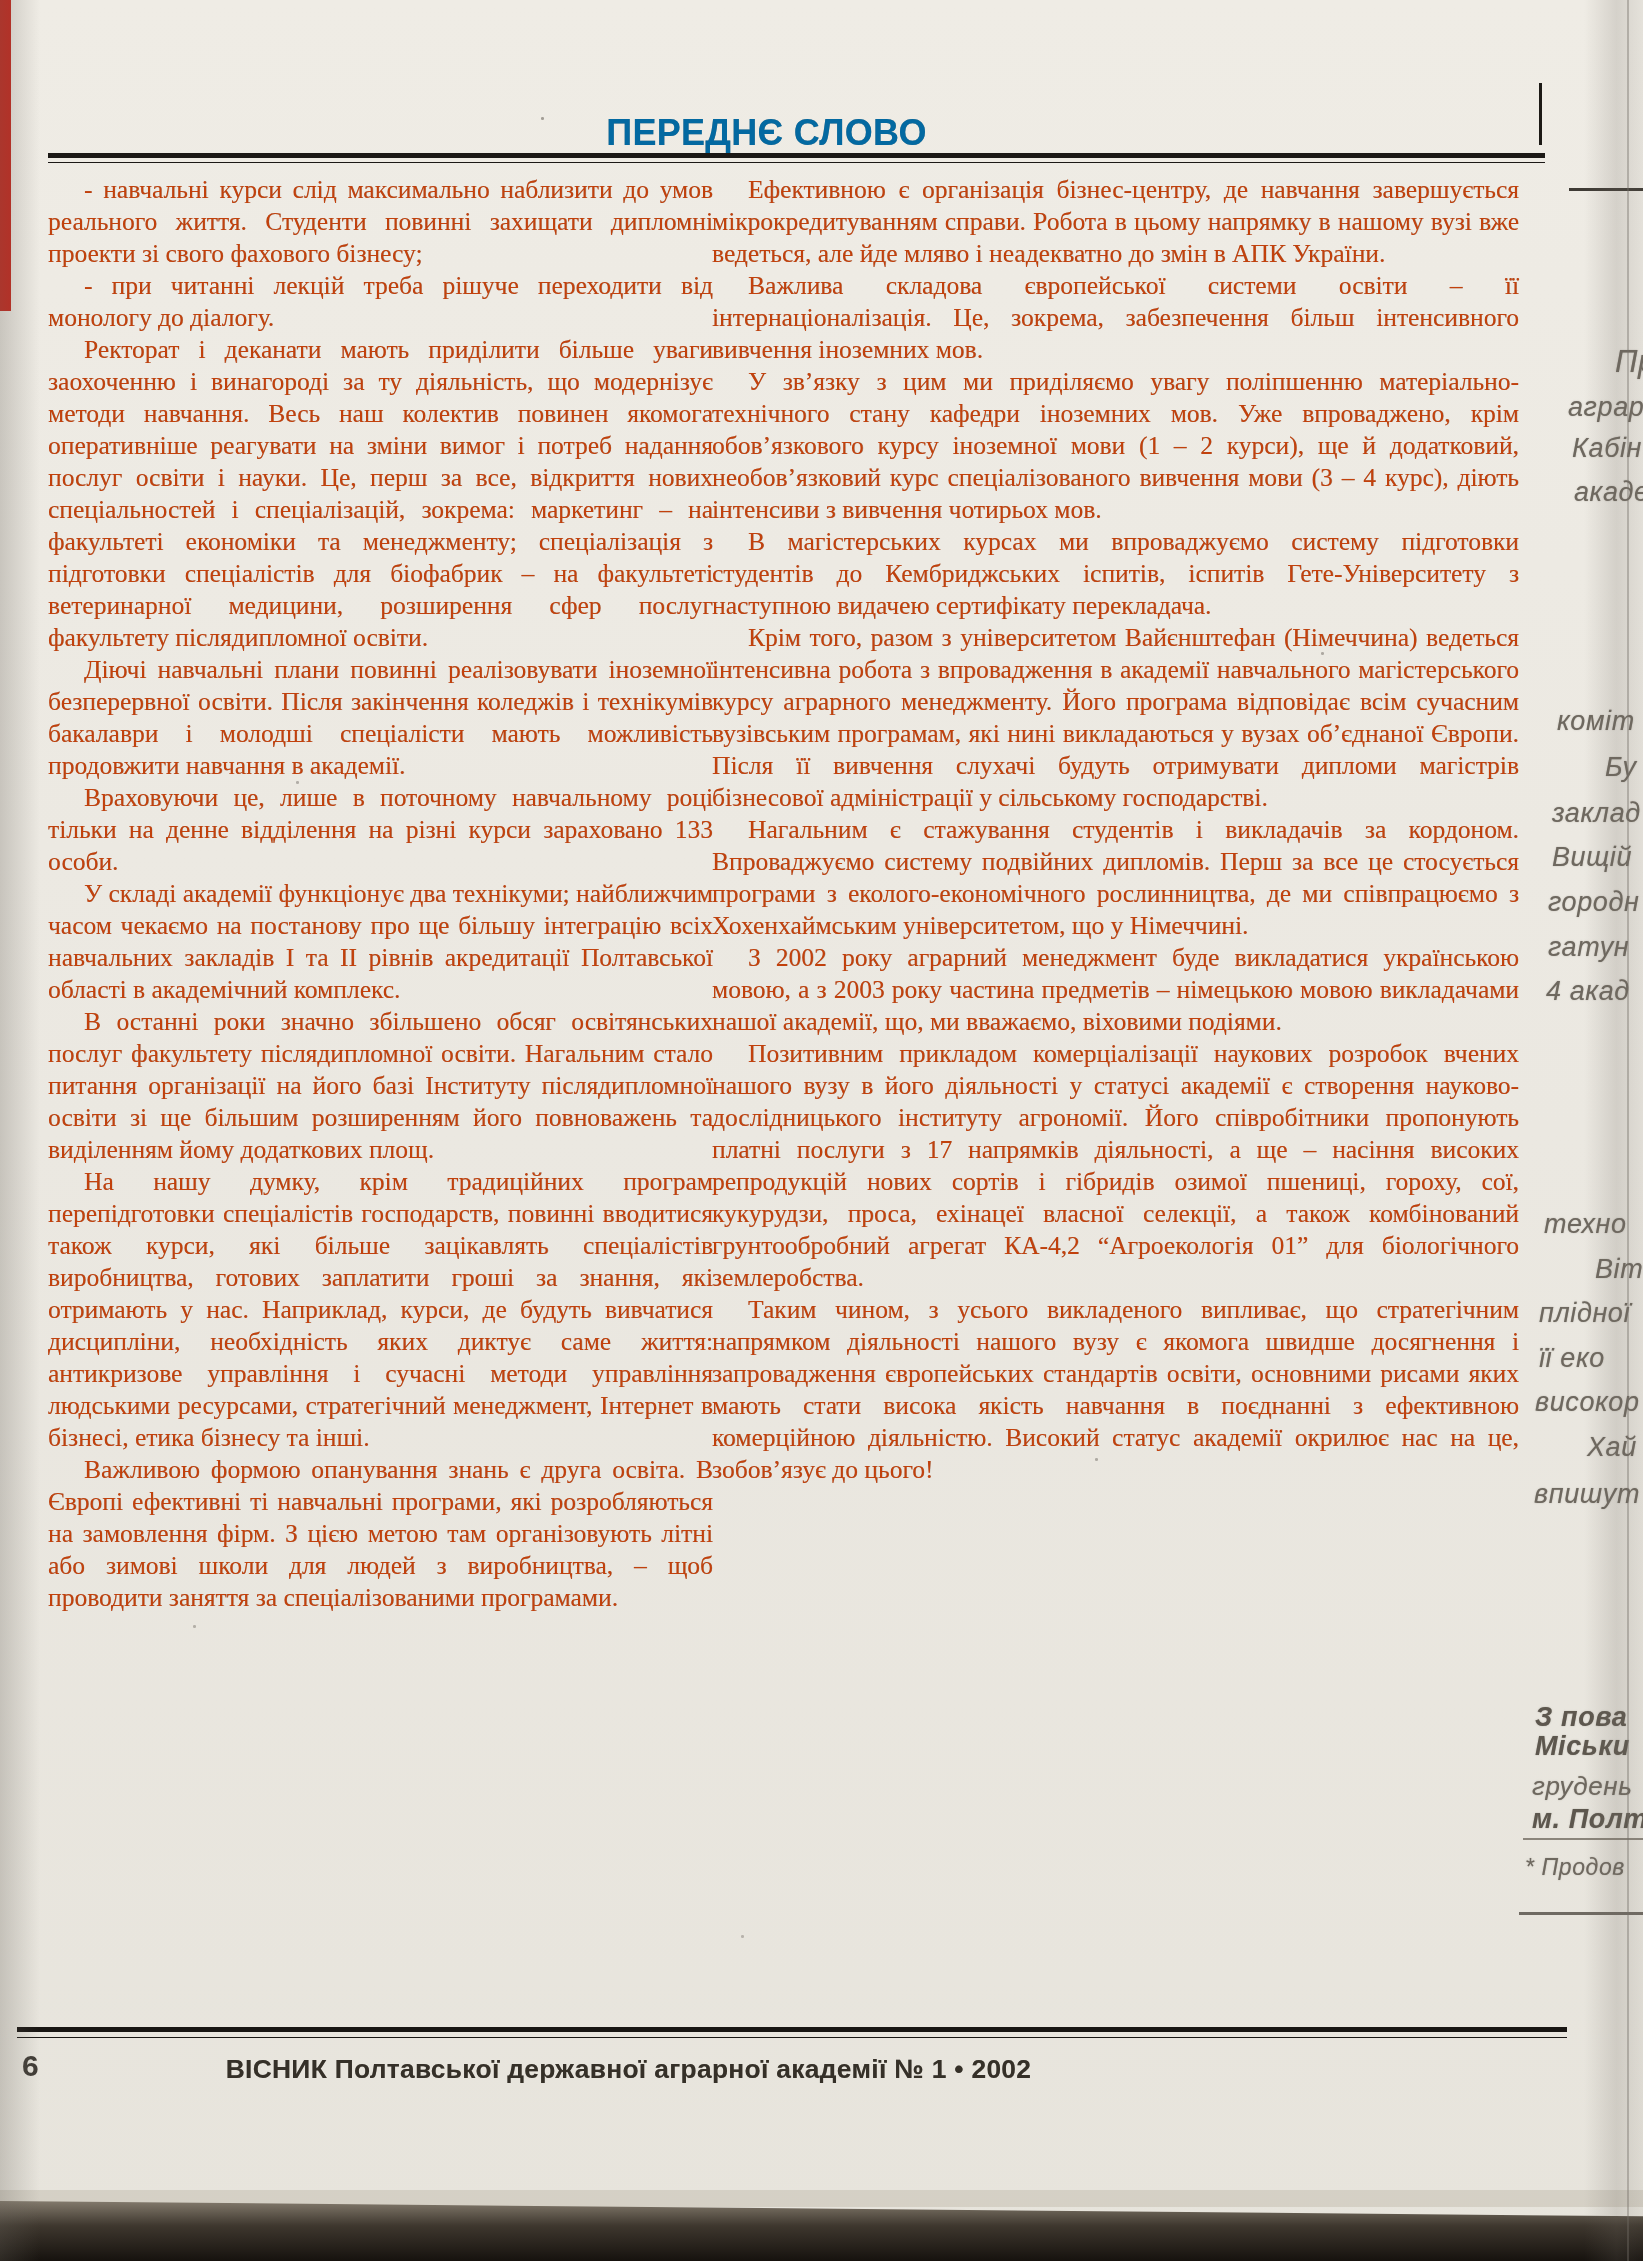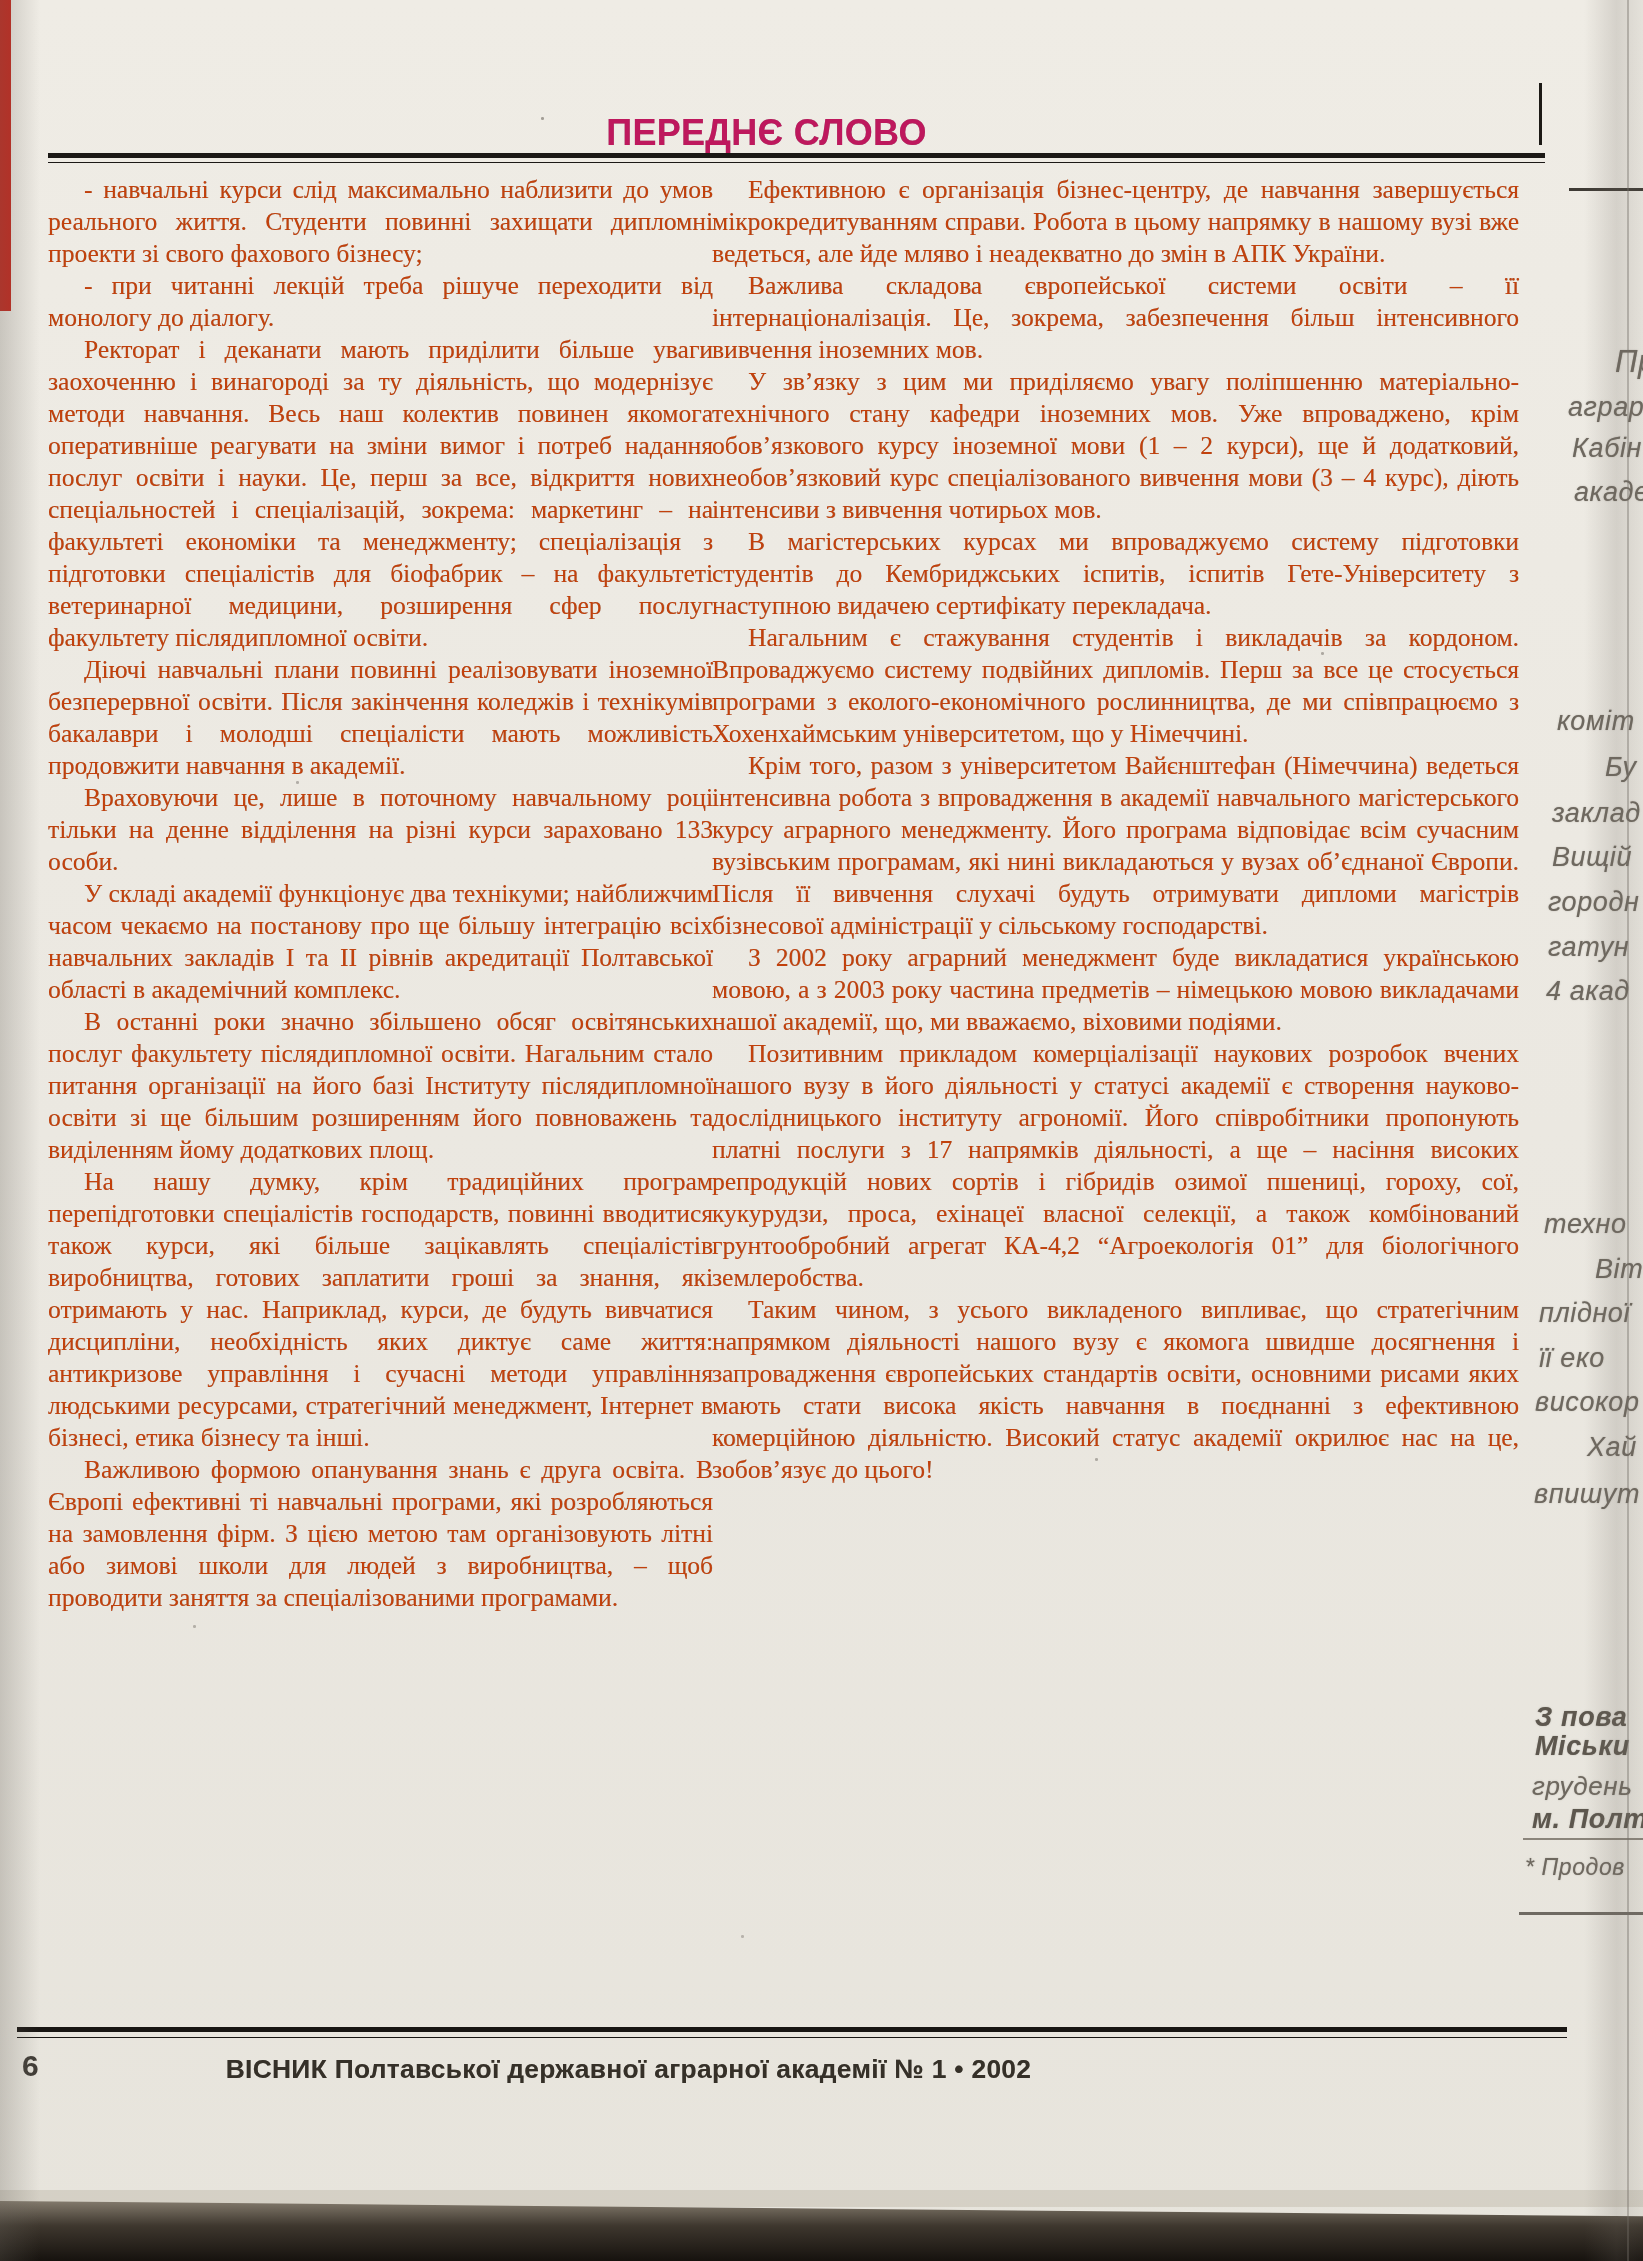--- a/index.html
+++ b/index.html
@@ -31,21 +31,21 @@
   .red-stripe {
     position: absolute; left: 0; top: 0; width: 11px; height: 311px;
     background: linear-gradient(to bottom, #d32a1e, #b320163 70%, #a81d15);
     background-color: #c4251b;
   }
   .title {
     position: absolute; left: 48px; top: 112px; width: 1437px; margin: 0;
     text-align: center;
     font-family: "Liberation Sans", sans-serif;
     font-weight: bold; font-size: 36px; letter-spacing: 0.3px;
-    color: #be185d;
+    color: #0369a1;
     text-shadow: 0 0 0.6px rgba(36,32,28,0.4);
   }
   .header-rule {
     position: absolute; left: 48px; top: 153px; width: 1497px; height: 3.9px;
     border-top: 5.2px solid #1c1916; border-bottom: 1.9px solid #1c1916;
   }
   .next-rule {
     position: absolute; left: 1569px; top: 188px; width: 75px; height: 0;
     border-top: 3.2px solid #3f3b35;
   }
@@ -135,22 +135,22 @@
     <p>У складі академії функціонує два технікуми; найближчим часом чекаємо на постанову про ще більшу інтеграцію всіх навчальних закладів І та ІІ рівнів акредитації Полтавської області в академічний комплекс.</p>
     <p>В останні роки значно збільшено обсяг освітянських послуг факультету післядипломної освіти. Нагальним стало питання організації на його базі Інституту післядипломної освіти зі ще більшим розширенням його повноважень та виділенням йому додаткових площ.</p>
     <p>На нашу думку, крім традиційних програм перепідготовки спеціалістів господарств, повинні вводитися також курси, які більше зацікавлять спеціалістів виробництва, готових заплатити гроші за знання, які отримають у нас. Наприклад, курси, де будуть вивчатися дисципліни, необхідність яких диктує саме життя: антикризове управління і сучасні методи управління людськими ресурсами, стратегічний менеджмент, Інтернет в бізнесі, етика бізнесу та інші.</p>
     <p>Важливою формою опанування знань є друга освіта. В Європі ефективні ті навчальні програми, які розробляються на замовлення фірм. З цією метою там організовують літні або зимові школи для людей з виробництва, – щоб проводити заняття за спеціалізованими програмами.</p>
   </div>
 <div class="col col-right">
     <p>Ефективною є організація бізнес-центру, де навчання завершується мікрокредитуванням справи. Робота в цьому напрямку в нашому вузі вже ведеться, але йде мляво і неадекватно до змін в АПК України.</p>
     <p>Важлива складова європейської системи освіти – її інтернаціоналізація. Це, зокрема, забезпечення більш інтенсивного вивчення іноземних мов.</p>
     <p>У зв’язку з цим ми приділяємо увагу поліпшенню матеріально-технічного стану кафедри іноземних мов. Уже впроваджено, крім обов’язкового курсу іноземної мови (1 – 2 курси), ще й додатковий, необов’язковий курс спеціалізованого вивчення мови (3 – 4 курс), діють інтенсиви з вивчення чотирьох мов.</p>
     <p>В магістерських курсах ми впроваджуємо систему підготовки студентів до Кембриджських іспитів, іспитів Гете-Університету з наступною видачею сертифікату перекладача.</p>
+    <p>Крім того, разом з університетом Вайєнштефан (Німеччина) ведеться інтенсивна робота з впровадження в академії навчального магістерського курсу аграрного менеджменту. Його програма відповідає всім сучасним вузівським програмам, які нині викладаються у вузах об’єднаної Європи. Після її вивчення слухачі будуть отримувати дипломи магістрів бізнесової адміністрації у сільському господарстві.</p>
     <p>Нагальним є стажування студентів і викладачів за кордоном. Впроваджуємо систему подвійних дипломів. Перш за все це стосується програми з еколого-економічного рослинництва, де ми співпрацюємо з Хохенхаймським університетом, що у Німеччині.</p>
-    <p>Крім того, разом з університетом Вайєнштефан (Німеччина) ведеться інтенсивна робота з впровадження в академії навчального магістерського курсу аграрного менеджменту. Його програма відповідає всім сучасним вузівським програмам, які нині викладаються у вузах об’єднаної Європи. Після її вивчення слухачі будуть отримувати дипломи магістрів бізнесової адміністрації у сільському господарстві.</p>
     <p>З 2002 року аграрний менеджмент буде викладатися українською мовою, а з 2003 року частина предметів – німецькою мовою викладачами нашої академії, що, ми вважаємо, віховими подіями.</p>
     <p>Позитивним прикладом комерціалізації наукових розробок вчених нашого вузу в його діяльності у статусі академії є створення науково-дослідницького інституту агрономії. Його співробітники пропонують платні послуги з 17 напрямків діяльності, а ще – насіння високих репродукцій нових сортів і гібридів озимої пшениці, гороху, сої, кукурудзи, проса, ехінацеї власної селекції, а також комбінований грунтообробний агрегат КА-4,2 “Агроекологія 01” для біологічного землеробства.</p>
     <p>Таким чином, з усього викладеного випливає, що стратегічним напрямком діяльності нашого вузу є якомога швидше досягнення і запровадження європейських стандартів освіти, основними рисами яких мають стати висока якість навчання в поєднанні з ефективною комерційною діяльністю. Високий статус академії окрилює нас на це, зобов’язує до цього!</p>
   </div>
 
 <div class="frags">
     <span class="frag" style="left: 1615px; top: 344px; font-size: 31px;">Пр</span>
     <span class="frag" style="left: 1568px; top: 392px; font-size: 27px;">аграр</span>
     <span class="frag" style="left: 1572px; top: 433px; font-size: 27px;">Кабін</span>
     <span class="frag" style="left: 1574px; top: 477px; font-size: 27px;">акаде</span>

